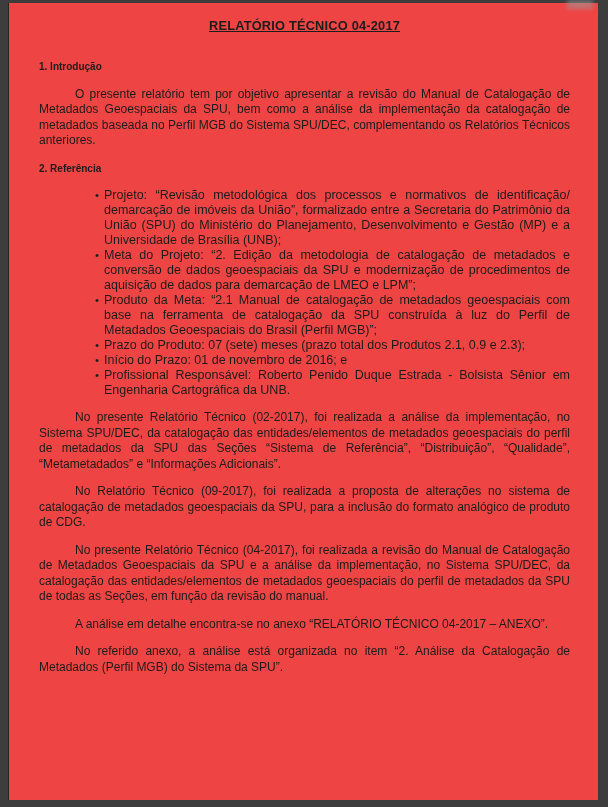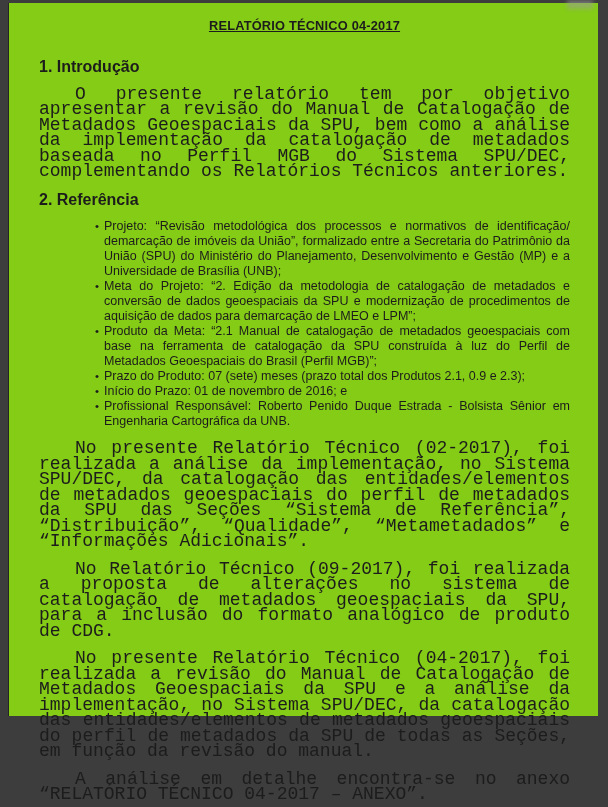--- a/index.html
+++ b/index.html
@@ -27,50 +27,49 @@
     background: #9a9a9a;
     opacity: 0.55;
     filter: blur(2px);
     z-index: 3;
   }
   .page {
     position: absolute;
     left: 8px;
     top: 3px;
     width: 590px;
-    height: 713px;
-    background: #84cc16;
+    height: 797px;
+    background: #ef4444;
     box-sizing: border-box;
     border-left: 1px solid #242424;
     padding: 15px 28px 15px 30px;
     color: #1c1c1c;
     z-index: 2;
   }
   .doc-title {
     font-size: 12.8px;
     line-height: 16px;
     font-weight: bold;
     text-align: center;
     text-decoration: underline;
     margin: 0 0 25px 0;
     letter-spacing: 0.2px;
   }
   .sec-heading {
-    font-size: 16px;
+    font-size: 10px;
     line-height: 15.5px;
     font-weight: bold;
     margin: 0 0 12px 0;
   }
   .para {
-    font-size: 18px;
+    font-size: 12px;
     line-height: 15.5px;
     text-align: justify;
     text-indent: 36px;
     margin: 2px 0 12px 0;
-    font-family: Liberation Mono, monospace;
   }
   .bullets {
     list-style: none;
     margin: 0 0 12px 0;
     padding: 0 0 0 65px;
   }
   .bullets li {
     position: relative;
     font-size: 12.5px;
     line-height: 15px;
@@ -100,15 +99,16 @@
           <li>Meta do Projeto: “2. Edição da metodologia de catalogação de metadados e conversão de dados geoespaciais da SPU e modernização de procedimentos de aquisição de dados para demarcação de LMEO e LPM”;</li>
           <li>Produto da Meta: “2.1 Manual de catalogação de metadados geoespaciais com base na ferramenta de catalogação da SPU construída à luz do Perfil de Metadados Geoespaciais do Brasil (Perfil MGB)”;</li>
           <li>Prazo do Produto: 07 (sete) meses (prazo total dos Produtos 2.1, 0.9 e 2.3);</li>
           <li>Início do Prazo: 01 de novembro de 2016; e</li>
           <li>Profissional Responsável: Roberto Penido Duque Estrada - Bolsista Sênior em Engenharia Cartográfica da UNB.</li>
         </ul>
         <p class="para">No presente Relatório Técnico (02-2017), foi realizada a análise da implementação, no Sistema SPU/DEC, da catalogação das entidades/elementos de metadados geoespaciais do perfil de metadados da SPU das Seções “Sistema de Referência”, “Distribuição”, “Qualidade”, “Metametadados” e “Informações Adicionais”.</p>
         <p class="para">No Relatório Técnico (09-2017), foi realizada a proposta de alterações no sistema de catalogação de metadados geoespaciais da SPU, para a inclusão do formato analógico de produto de CDG.</p>
         <p class="para">No presente Relatório Técnico (04-2017), foi realizada  a revisão do Manual de Catalogação de Metadados Geoespaciais da SPU e a análise da implementação, no Sistema SPU/DEC, da catalogação das entidades/elementos de metadados geoespaciais do perfil de metadados da SPU de todas as Seções, em função da revisão do manual.</p>
         <p class="para">A análise em detalhe encontra-se no anexo “RELATÓRIO TÉCNICO 04-2017 – ANEXO”.</p>
+        <p class="para">No referido anexo, a análise está organizada no item “2. Análise da Catalogação de Metadados (Perfil MGB) do Sistema da SPU”.</p>
       </div>
   </div>
 </div>
 
 </body></html>

